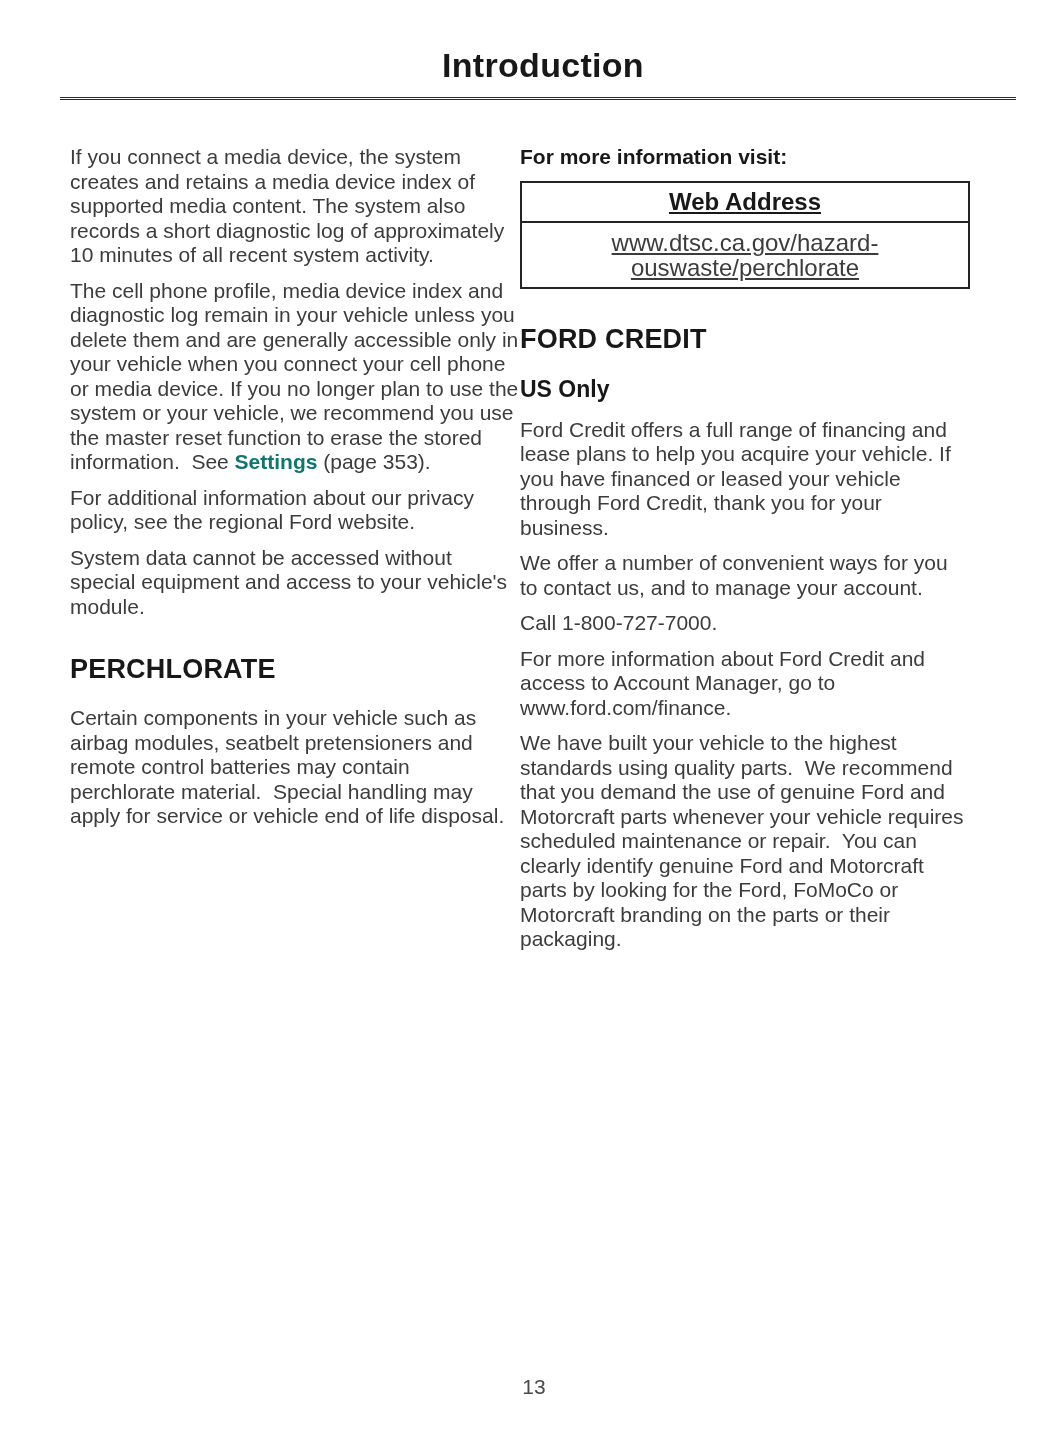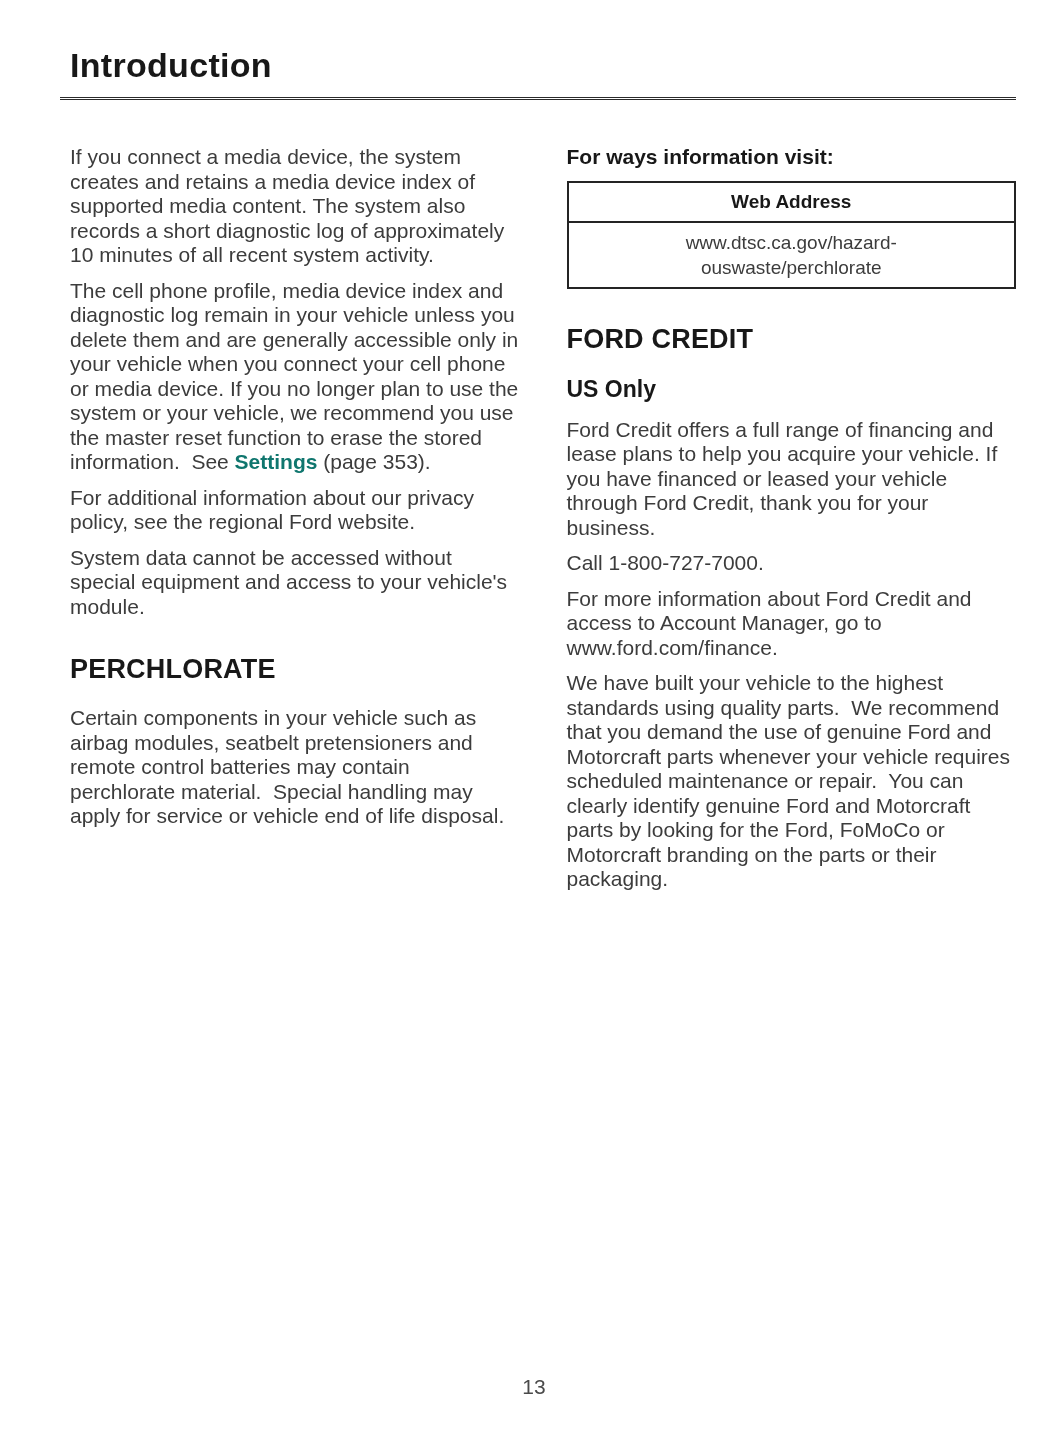--- a/index.html
+++ b/index.html
@@ -12,35 +12,35 @@
     background: #ffffff;
     font-family: "Liberation Sans", sans-serif;
     color: #3c3c3c;
     overflow: hidden;
   }
   .content {
     padding: 0 40px 0 70px;
   }
   h1.title {
     margin: 46px 0 0 0;
+    text-align: center;
     font-size: 34px;
     line-height: 38px;
     font-weight: bold;
     color: #181818;
     letter-spacing: 0.3px;
   }
   .rule {
     height: 3px;
     margin: 13px 0 0 -10px;
     border-top: 1.5px solid #2b2b2b;
     border-bottom: 1.5px solid #2b2b2b;
   }
   .columns {
     display: flex;
-    gap: 47px;
     margin-top: 45px;
   }
   .col { width: 450px; }
   .col p {
     margin: 11px 0;
     font-size: 21px;
     line-height: 24.5px;
     white-space: pre-wrap;
   }
   .col p:first-child { margin-top: 0; }
@@ -68,22 +68,23 @@
     color: #181818;
   }
   table.web-table {
     width: 100%;
     border-collapse: collapse;
   }
   table.web-table th,
   table.web-table td {
     border: 2px solid #242424;
     text-align: center;
-    font-size: 19px;
+    font-size: 24px;
     padding: 7px 6px;
+    text-decoration: underline;
   }
   table.web-table th {
     font-weight: bold;
     color: #181818;
     line-height: 24px;
   }
   table.web-table td {
     color: #3c3c3c;
     line-height: 25px;
     margin-left: 20px;
@@ -111,37 +112,38 @@
       <section class="col">
         <p>If you connect a media device, the system creates and retains a media device index of supported media content. The system also records a short diagnostic log of approximately 10 minutes of all recent system activity.</p>
         <p><span>The cell phone profile, media device index and diagnostic log remain in your vehicle unless you delete them and are generally accessible only in your vehicle when you connect your cell phone or media device. If you no longer plan to use the system or your vehicle, we recommend you use the master reset function to erase the stored information.  See </span><strong>Settings</strong><span> (page 353).</span></p>
         <p>For additional information about our privacy policy, see the regional Ford website.</p>
         <p>System data cannot be accessed without special equipment and access to your vehicle's module.</p>
         <h2 class="section-heading">PERCHLORATE</h2>
         <p>Certain components in your vehicle such as airbag modules, seatbelt pretensioners and remote control batteries may contain perchlorate material.  Special handling may apply for service or vehicle end of life disposal.</p>
       </section>
 
       <section class="col">
-        <p class="info-label">For ways information visit:</p>
+        <p class="info-label">For more information visit:</p>
         <table class="web-table">
           <thead>
             <tr>
               <th>Web Address</th>
             </tr>
           </thead>
           <tbody>
             <tr>
               <td><span>www.dtsc.ca.gov/hazard-</span><br><span>ouswaste/perchlorate</span></td>
             </tr>
           </tbody>
         </table>
 
         <h2 class="section-heading">FORD CREDIT</h2>
         <h3 class="sub-heading">US Only</h3>
         <p>Ford Credit offers a full range of financing and lease plans to help you acquire your vehicle. If you have financed or leased your vehicle through Ford Credit, thank you for your business.</p>
+        <p>We offer a number of convenient ways for you to contact us, and to manage your account.</p>
         <p>Call 1-800-727-7000.</p>
         <p>For more information about Ford Credit and access to Account Manager, go to www.ford.com/finance.</p>
 
         <p>We have built your vehicle to the highest standards using quality parts.  We recommend that you demand the use of genuine Ford and Motorcraft parts whenever your vehicle requires scheduled maintenance or repair.  You can clearly identify genuine Ford and Motorcraft parts by looking for the Ford, FoMoCo or Motorcraft branding on the parts or their packaging.</p>
       </section>
 
     </div>
   </div>
 
   <div class="page-number">13</div>

